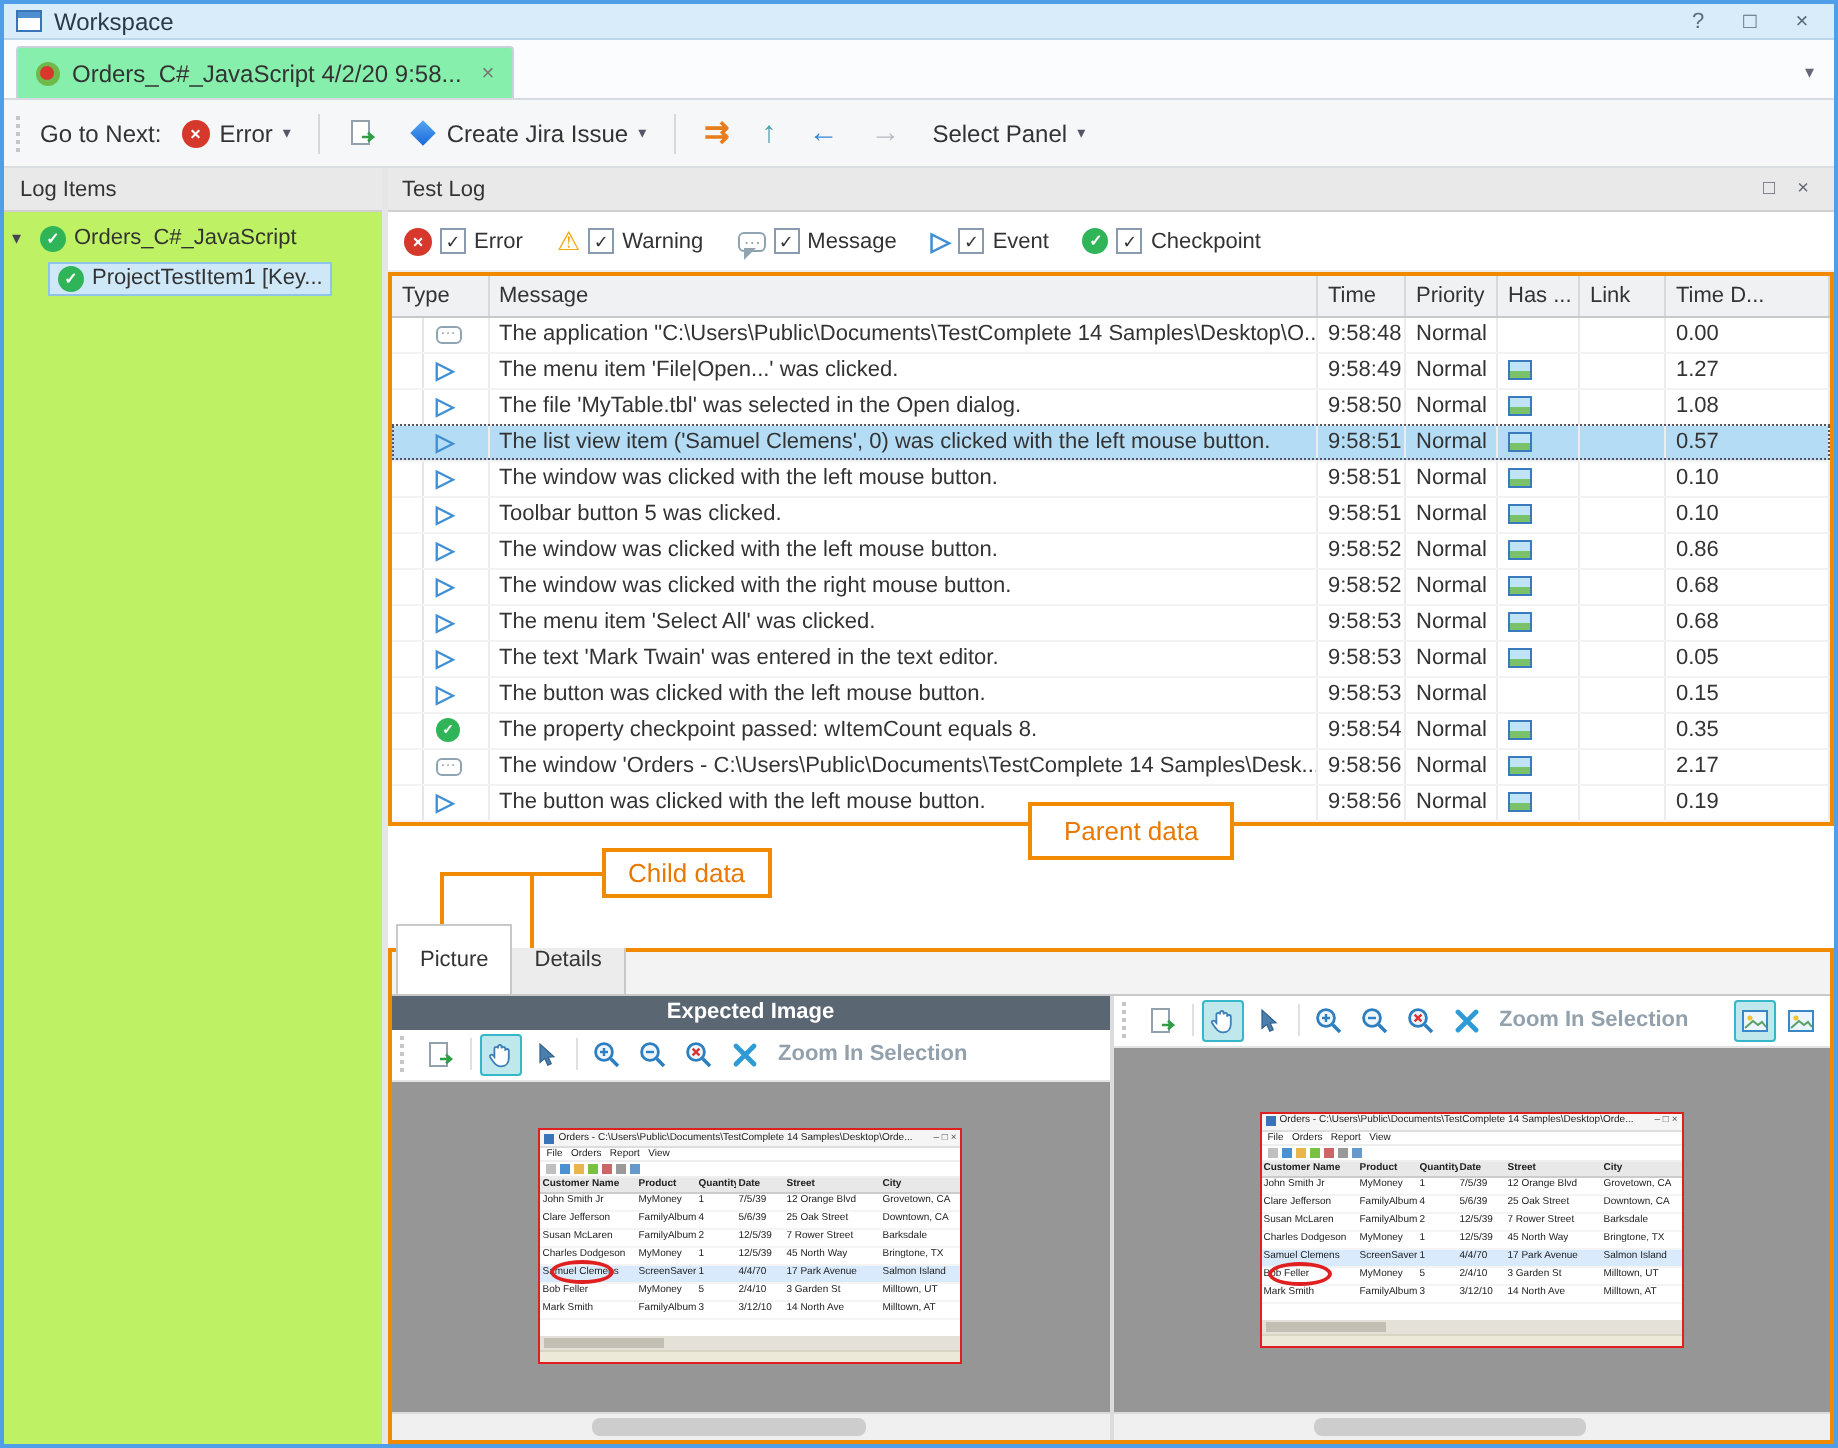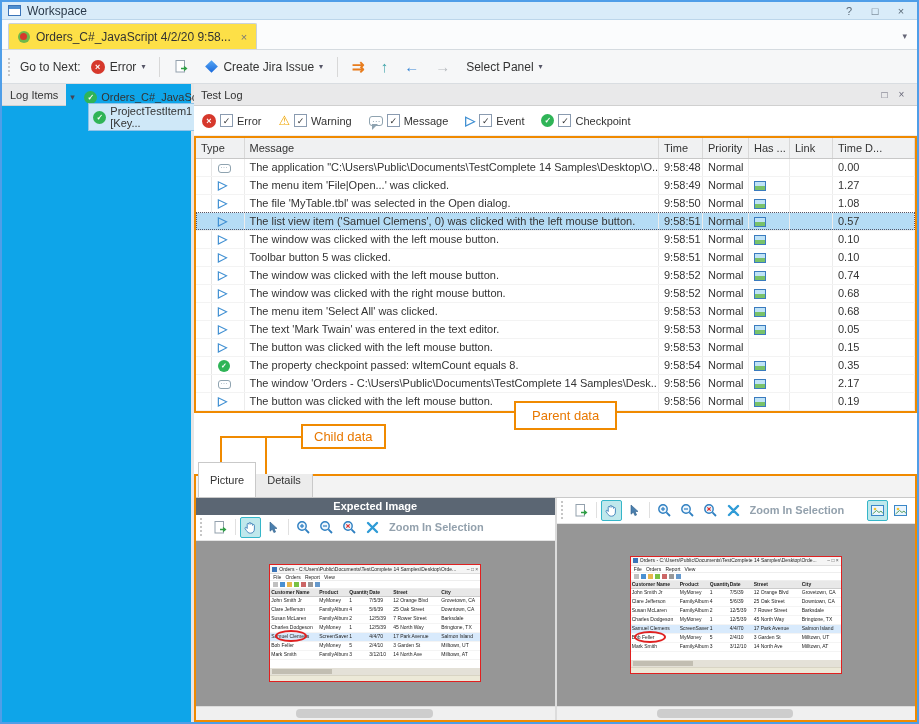--- a/index.html
+++ b/index.html
@@ -13,21 +13,21 @@
     display:flex;align-items:center;gap:6px;padding:0 6px;flex:0 0 auto;}
   .app-icon{width:13px;height:11px;background:#fff;border:1px solid #3a74b8;position:relative;}
   .app-icon::before{content:'';position:absolute;left:0;top:0;right:0;height:3px;background:#4f8fd0;}
   .titlebar .title{font-size:12px;color:#2b3a4a;}
   .titlebar .spacer{flex:1;}
   .win-ctl{width:20px;text-align:center;color:#5a6a78;font-size:11px;cursor:default;}
 
   
   .doctabs{height:30px;background:#fbfcfd;border-bottom:1px solid #d5dbe0;
     display:flex;align-items:flex-end;padding:3px 6px 0;flex:0 0 auto;position:relative;}
-  .doc-tab{height:26px;background:#fde047;border:1px solid #c9d2da;border-bottom:none;
+  .doc-tab{height:26px;background:#86efac;border:1px solid #c9d2da;border-bottom:none;
     border-radius:2px 2px 0 0;display:flex;align-items:center;gap:6px;padding:0 9px;font-size:12px;}
   .tab-icon{width:12px;height:12px;border-radius:50%;background:#6fb84a;position:relative;}
   .tab-icon::after{content:'';position:absolute;left:2px;top:2px;width:7px;height:7px;border-radius:50%;background:#d6382c;}
   .tab-close{color:#777;font-size:11px;margin-left:4px;}
   .doctabs .end-caret{position:absolute;right:10px;bottom:8px;color:#667;font-size:9px;}
 
   
   .toolbar{height:34px;background:#f6f7f8;border-bottom:1px solid #d9dde1;
     display:flex;align-items:center;gap:4px;padding:0 6px;font-size:12px;flex:0 0 auto;}
   .grip{width:5px;height:18px;border-left:2px dotted #c6c6c6;margin-right:3px;}
@@ -39,22 +39,22 @@
   .jira-diamond{width:9px;height:9px;background:linear-gradient(135deg,#57a7f4,#1868db);
     transform:rotate(45deg);display:inline-block;margin:0 2px;}
   .arrow{font-size:15px;font-weight:bold;line-height:1;}
   .a-jump{color:#e87d1e;}
   .a-up{color:#45a7ad;}
   .a-back{color:#3a87d6;}
   .a-fwd{color:#b8bcc0;}
 
   
   .main{flex:1;display:flex;min-height:0;}
-  .left-panel{width:192px;flex:0 0 192px;background:#0ea5e9;border-right:3px solid #e6e6e6;
-    display:flex;flex-direction:row;}
+  .left-panel{width:192px;flex:0 0 192px;background:#bef264;border-right:3px solid #e6e6e6;
+    display:flex;flex-direction:column;}
   .panel-header{height:22px;background:#e9e9ea;border-bottom:1px solid #d0d0d0;
     display:flex;align-items:center;padding:0 8px;color:#333;flex:0 0 auto;}
   .tree{flex:1;padding-top:3px;}
   .tree-row{height:20px;display:flex;align-items:center;gap:4px;padding:0 4px;}
   .tree-row.child{padding-left:22px;}
   .expander{font-size:9px;color:#445;width:10px;}
   .ico-check{width:13px;height:13px;border-radius:50%;background:#2fb457;color:#fff;
     font-size:8px;font-weight:bold;display:inline-flex;align-items:center;justify-content:center;flex:0 0 auto;}
   .tree-sel{display:flex;align-items:center;gap:4px;background:#cfe8f8;border:1px solid #8fc3e8;padding:1px 4px;}
 
@@ -353,21 +353,21 @@
                 <td class="c-link"></td>
                 <td class="c-td">0.10</td>
               </tr>
               <tr>
                 <td class="c-type"><span class="ticon ti-event">▷</span></td>
                 <td class="c-msg">The window was clicked with the left mouse button.</td>
                 <td class="c-time">9:58:52</td>
                 <td class="c-prio">Normal</td>
                 <td class="c-has"><span class="img-ico"></span></td>
                 <td class="c-link"></td>
-                <td class="c-td">0.74</td>
+                <td class="c-td">0.86</td>
               </tr>
               <tr>
                 <td class="c-type"><span class="ticon ti-event">▷</span></td>
                 <td class="c-msg">The window was clicked with the right mouse button.</td>
                 <td class="c-time">9:58:52</td>
                 <td class="c-prio">Normal</td>
                 <td class="c-has"><span class="img-ico"></span></td>
                 <td class="c-link"></td>
                 <td class="c-td">0.68</td>
               </tr>

